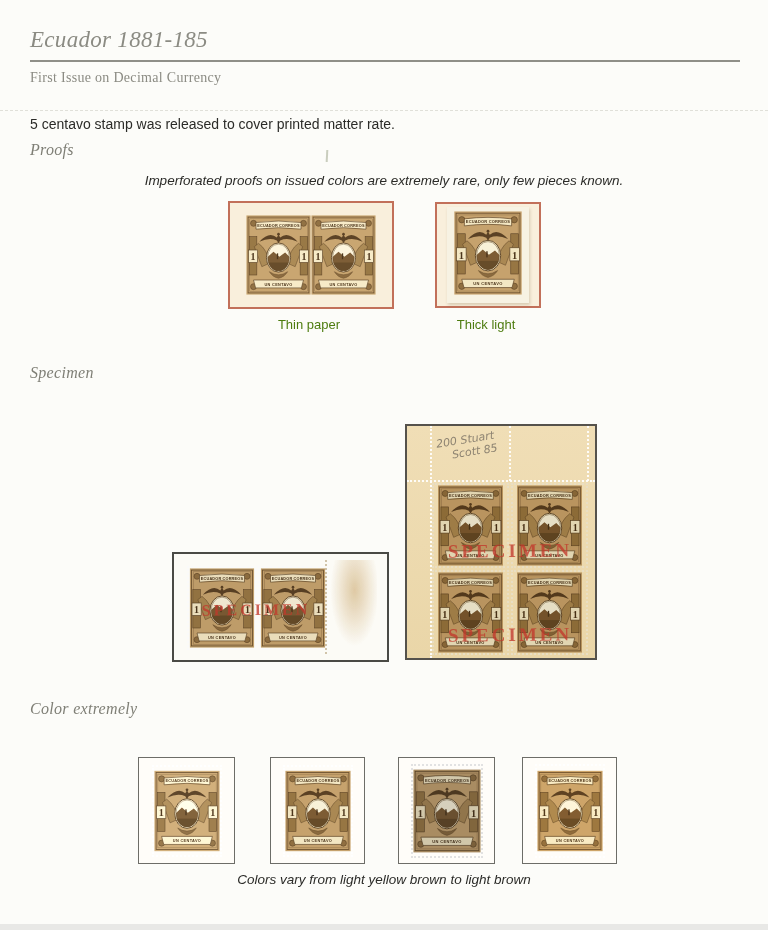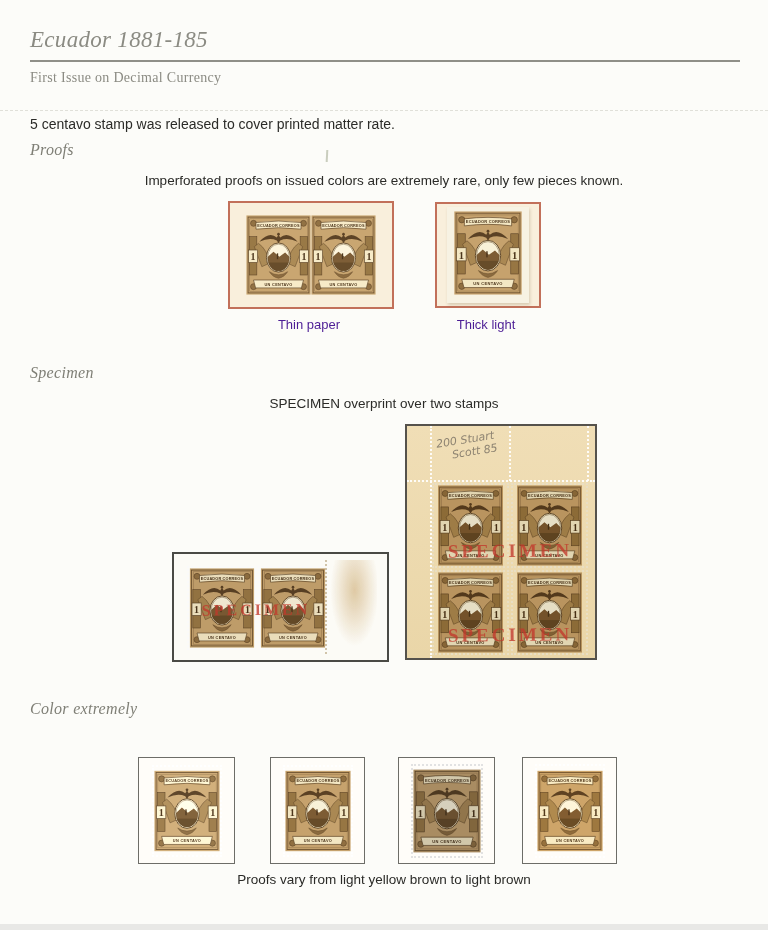--- a/index.html
+++ b/index.html
@@ -34,24 +34,24 @@
   .intro{
     position:absolute;left:30px;top:116px;font-size:14px;color:#2b2b28;
   }
   .section-heading{
     position:absolute;left:30px;
     font-family:"Liberation Serif",serif;font-style:italic;
     font-size:16px;color:#7f7f76;letter-spacing:.3px;
   }
   .center-note{
     position:absolute;left:0;width:768px;text-align:center;
-    font-size:13.5px;color:#2b2b28;
+    font-size:13.5px;color:#2b2b28;font-style:italic;
   }
   .caption{
-    position:absolute;text-align:center;font-size:13px;color:#4c1d95;
+    position:absolute;text-align:center;font-size:13px;color:#4d7c0f;
   }
   
   .stamp{display:block;}
   .t-proof   {filter:brightness(1.04) saturate(.92);}
   .t-thick   {filter:brightness(1.02) saturate(.95);}
   .t-specpair{filter:brightness(.98)  saturate(.95);}
   .t-block   {filter:brightness(.93)  saturate(1.02) contrast(1.03);}
   .t-v1{filter:brightness(1.10) saturate(.85);}
   .t-v2{filter:brightness(1.02) saturate(.95);}
   .t-v3{filter:brightness(.88)  saturate(.88);}
@@ -146,21 +146,20 @@
     <div class="thick-paper">
       <svg class="stamp t-thick" width="70" height="84">
           <use href="#stampart"></use>
         </svg>
     </div>
   </div>
   <div class="caption" style="left:228px;top:317px;width:162px">Thin paper</div>
   <div class="caption" style="left:435px;top:317px;width:102px">Thick light</div>
 
   <div class="section-heading" style="top:364px">Specimen</div>
-  <div class="center-note" style="top:396px">SPECIMEN overprint over two stamps</div>
 
   <div class="spec-pair">
     <div class="spec-pair-stamps">
       <svg class="stamp t-specpair perf" width="66" height="80">
           <use href="#stampart"></use>
         </svg>
       <svg class="stamp t-specpair perf" width="66" height="80">
           <use href="#stampart"></use>
         </svg>
     </div>
@@ -211,21 +210,21 @@
     <svg class="stamp t-v3 perf" width="68" height="90">
         <use href="#stampart"></use>
       </svg>
   </div>
   <div class="vbox vbox4">
     <svg class="stamp t-v4 perf" width="66" height="90">
         <use href="#stampart"></use>
       </svg>
   </div>
 
-  <div class="center-note" style="top:872px">Proofs vary from light yellow brown to light brown</div>
+  <div class="center-note" style="top:872px">Colors vary from light yellow brown to light brown</div>
 
   <svg width="0" height="0" style="position:absolute" aria-hidden="true">
     <defs>
       <symbol id="stampart" viewBox="0 0 78 96">
         <rect x="0.5" y="0.5" width="77" height="95" fill="#c49f68"></rect>
         <rect x="2.5" y="2.5" width="73" height="91" fill="none" stroke="#6b4e2b" stroke-width="1"></rect>
         <rect x="4.5" y="4.5" width="69" height="87" fill="none" stroke="#6b4e2b" stroke-width="0.6" opacity="0.55"></rect>
         <g fill="#8f6d3d" stroke="#5e4424" stroke-width="0.7">
           <circle cx="9" cy="10" r="3.6"></circle>
             <circle cx="69" cy="10" r="3.6"></circle>

